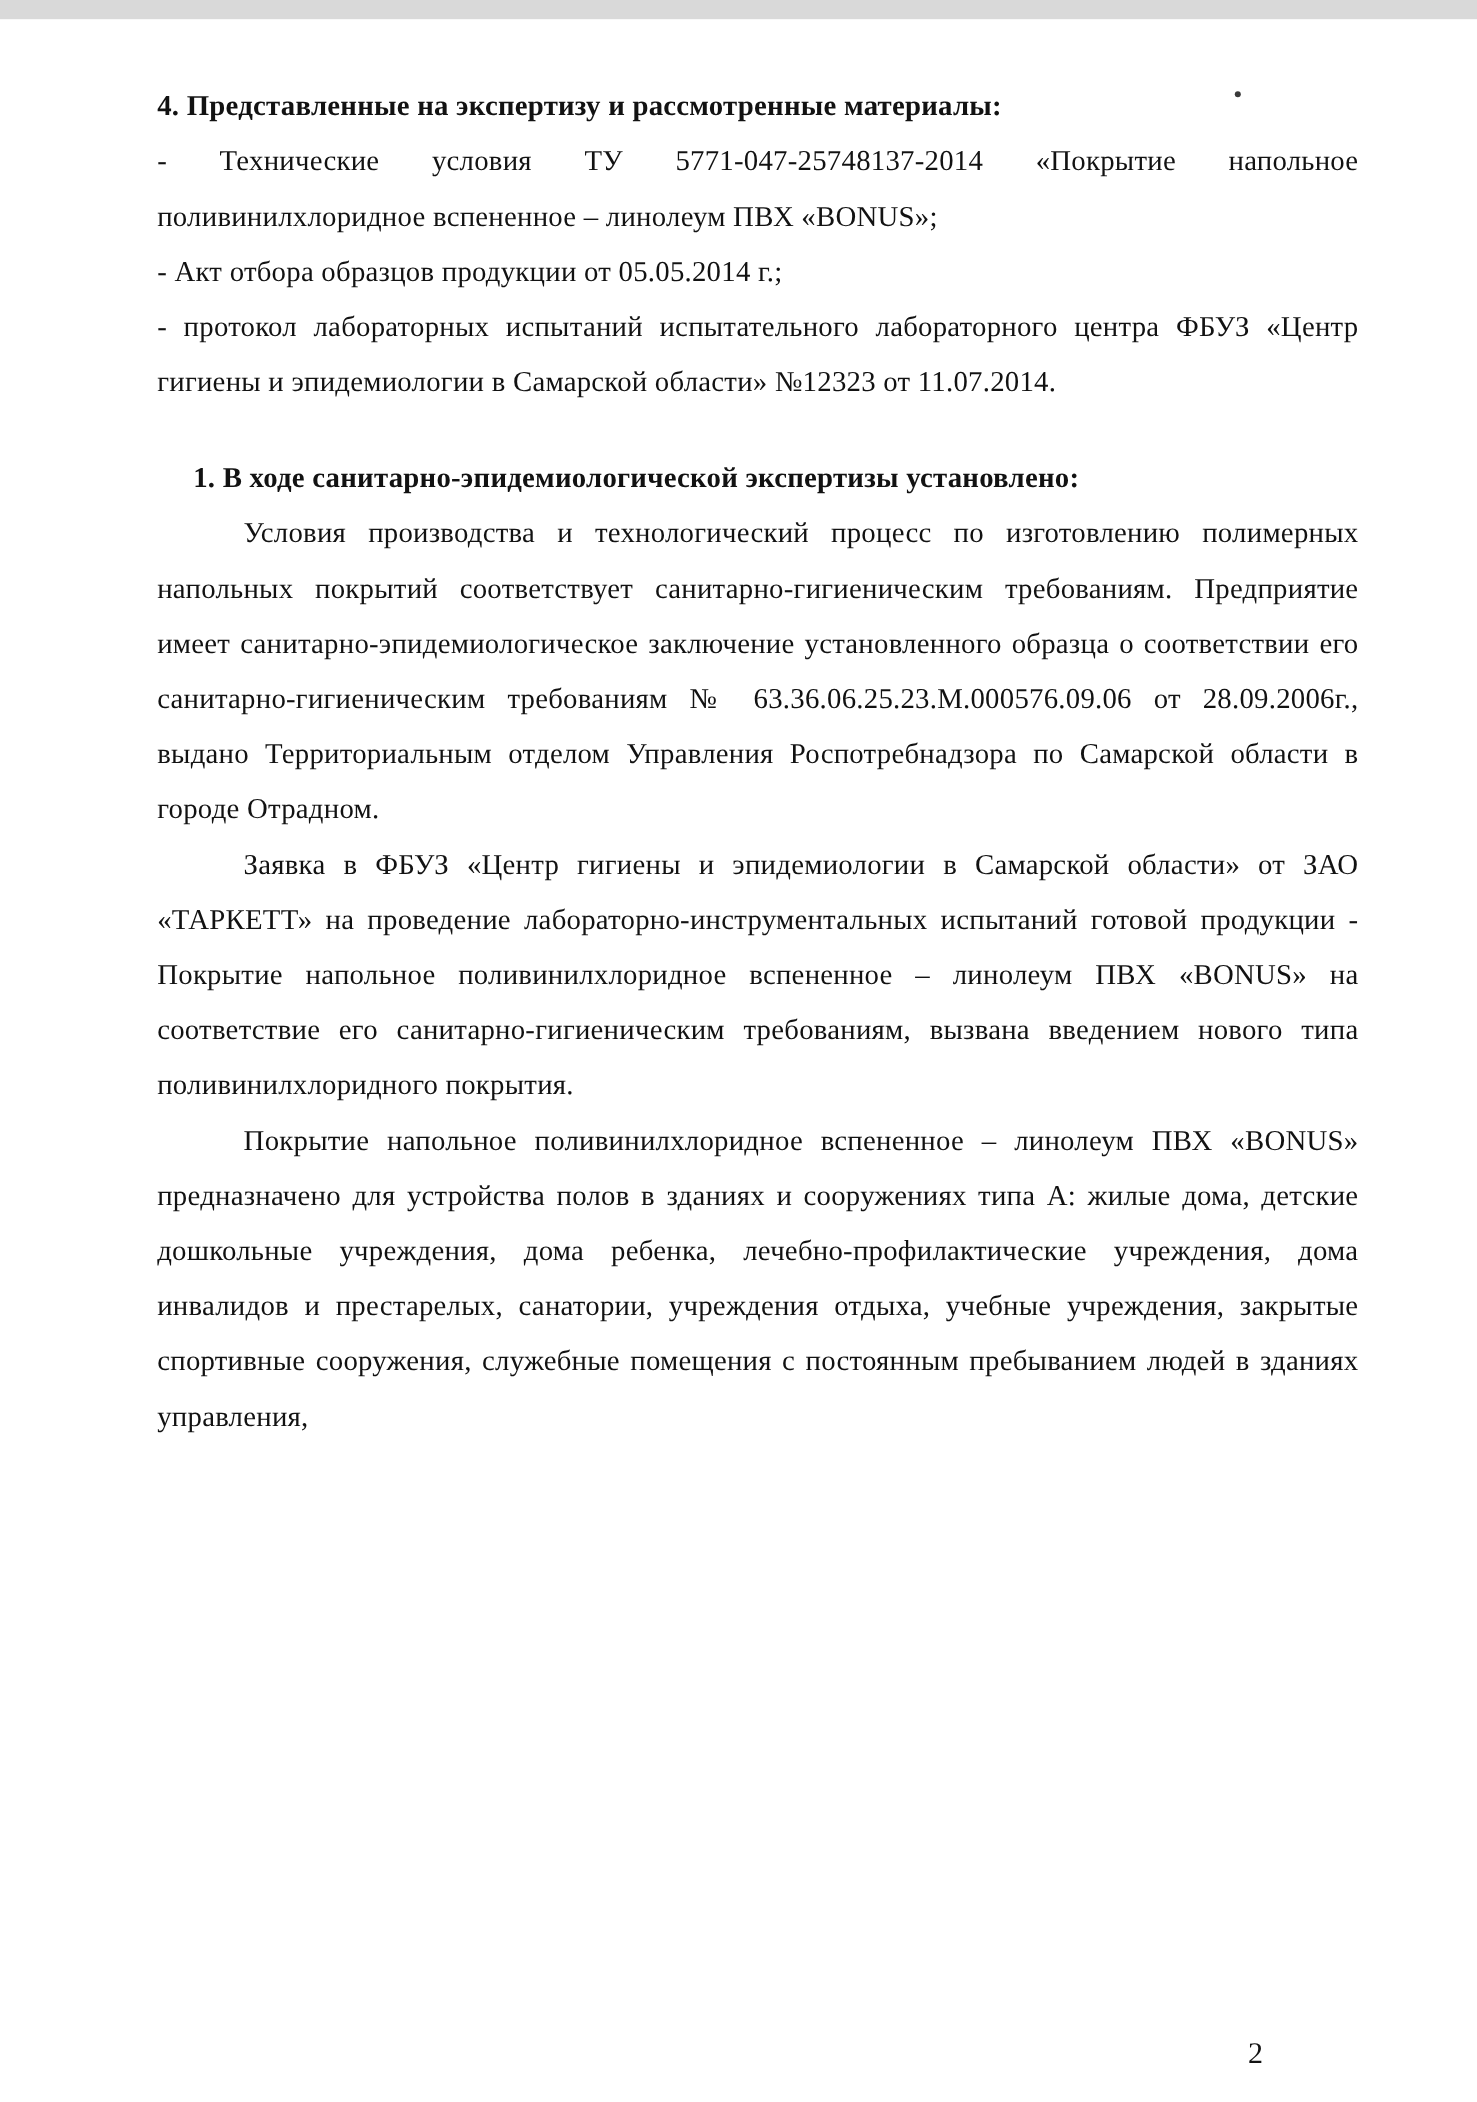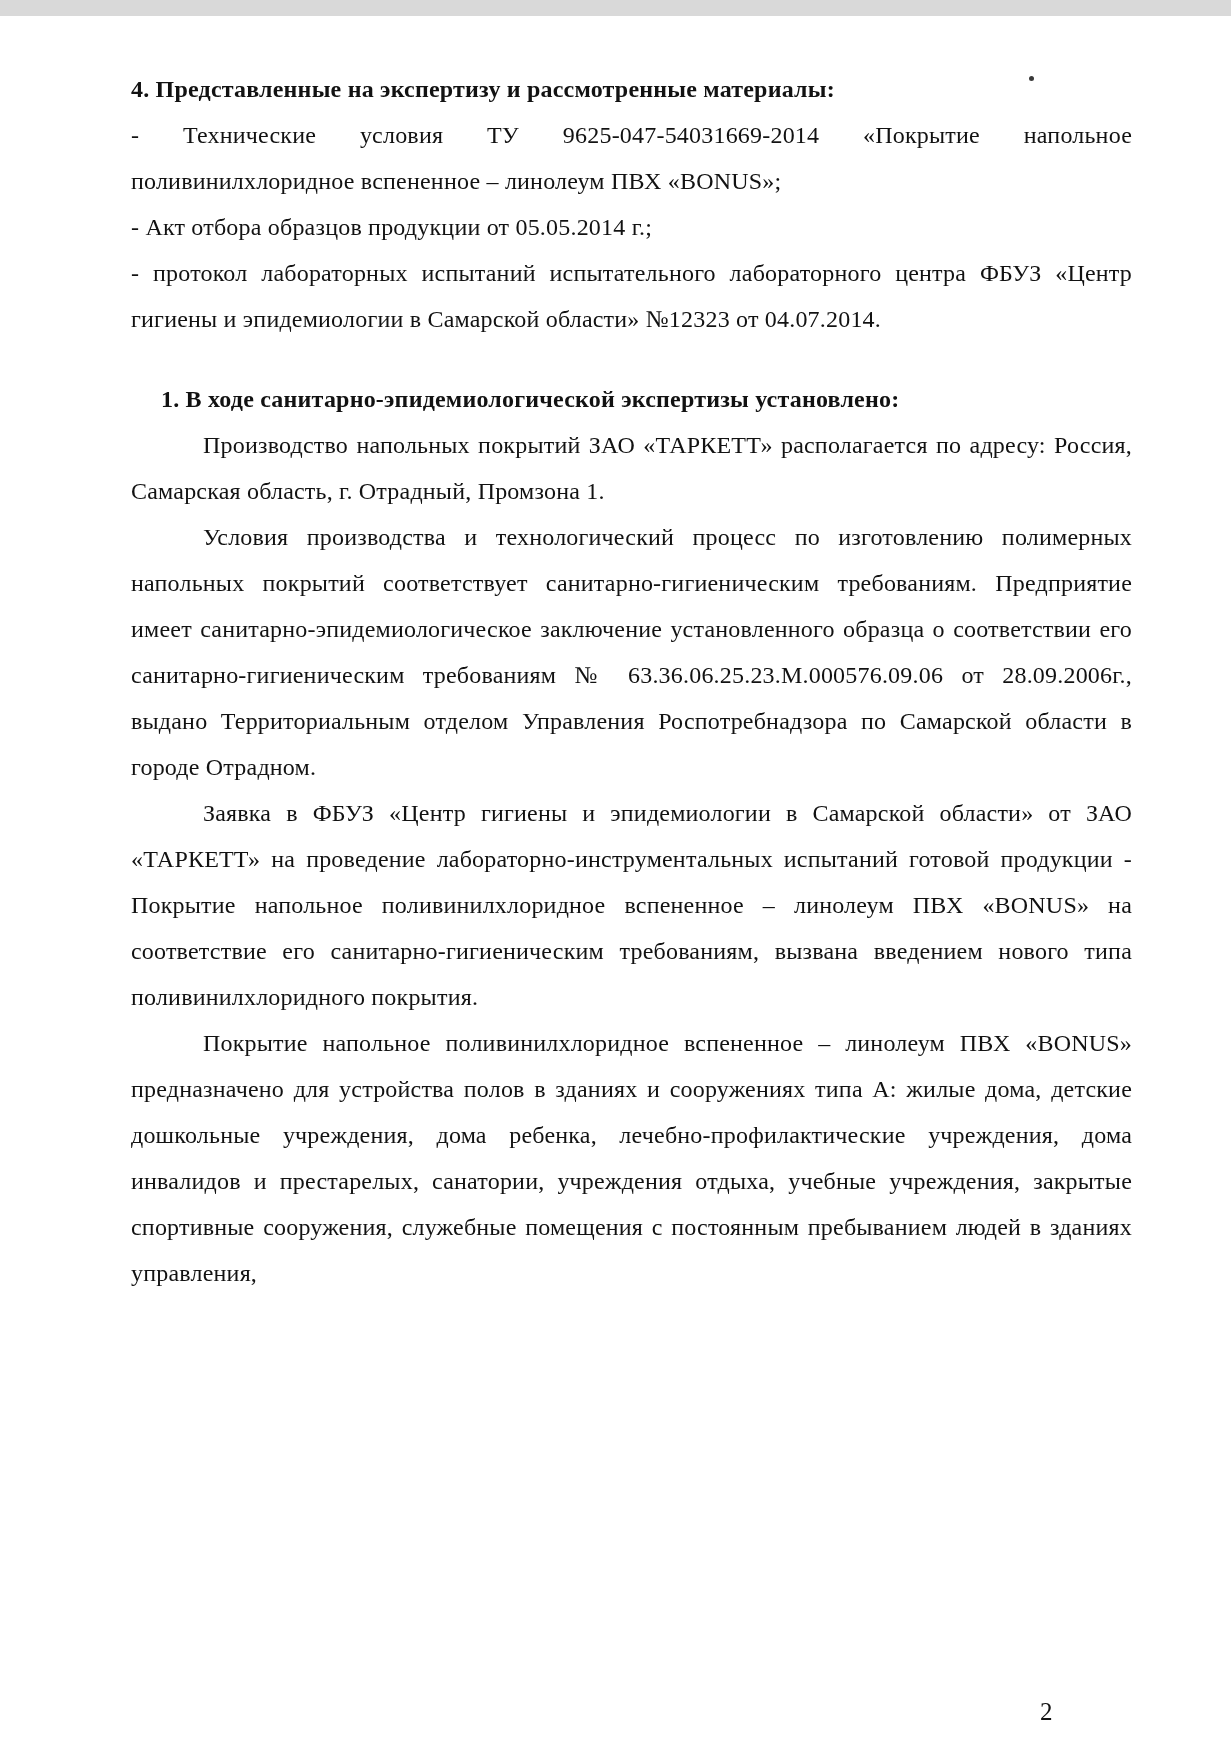--- a/index.html
+++ b/index.html
@@ -66,23 +66,22 @@
     background: #3a3a3a;
   }
 </style>
 </head>
 <body>
 
 <div class="page">
   <div class="scan-dot"></div>
   <main class="doc">
       <p class="heading"><span class="b">4. Представленные на экспертизу и рассмотренные материалы:</span></p>
-      <p class="list"><span>- Технические условия ТУ 9625-047-54031669-2014 «Покрытие напольное поливинилхлоридное вспененное – линолеум ПВХ «BONUS»;</span></p>
+      <p class="list"><span>- Технические условия ТУ 5771-047-25748137-2014 «Покрытие напольное поливинилхлоридное вспененное – линолеум ПВХ «BONUS»;</span></p>
       <p class="list"><span>- Акт отбора образцов продукции от 05.05.2014 г.;</span></p>
-      <p class="list"><span>- протокол лабораторных испытаний испытательного лабораторного центра ФБУЗ «Центр гигиены и эпидемиологии в Самарской области» №12323 от 04.07.2014.</span></p>
+      <p class="list"><span>- протокол лабораторных испытаний испытательного лабораторного центра ФБУЗ «Центр гигиены и эпидемиологии в Самарской области» №12323 от 11.07.2014.</span></p>
       <p class="section"><span class="b">1. В ходе санитарно-эпидемиологической экспертизы установлено:</span></p>
-      <p class="body"><span>Производство напольных покрытий ЗАО «ТАРКЕТТ» располагается по адресу: Россия, Самарская область, г. Отрадный, Промзона 1.</span></p>
       <p class="body"><span>Условия производства и технологический процесс по изготовлению полимерных напольных покрытий соответствует санитарно-гигиеническим требованиям. Предприятие имеет санитарно-эпидемиологическое заключение установленного образца о соответствии его санитарно-гигиеническим требованиям № 63.36.06.25.23.М.000576.09.06 от 28.09.2006г., выдано Территориальным отделом Управления Роспотребнадзора по Самарской области в городе Отрадном.</span></p>
       <p class="body"><span>Заявка в ФБУЗ «Центр гигиены и эпидемиологии в Самарской области» от ЗАО «ТАРКЕТТ» на проведение лабораторно-инструментальных испытаний готовой продукции - Покрытие напольное поливинилхлоридное вспененное – линолеум ПВХ «BONUS» на соответствие его санитарно-гигиеническим требованиям, вызвана введением нового типа поливинилхлоридного покрытия.</span></p>
       <p class="body"><span>Покрытие напольное поливинилхлоридное вспененное – линолеум ПВХ «BONUS» предназначено для устройства полов в зданиях и сооружениях типа А: жилые дома, детские дошкольные учреждения, дома ребенка, лечебно-профилактические учреждения, дома инвалидов и престарелых, санатории, учреждения отдыха, учебные учреждения, закрытые спортивные сооружения, служебные помещения с постоянным пребыванием людей в зданиях управления,</span></p>
     </main>
   <div class="page-number">2</div>
 </div>
 
 </body></html>

